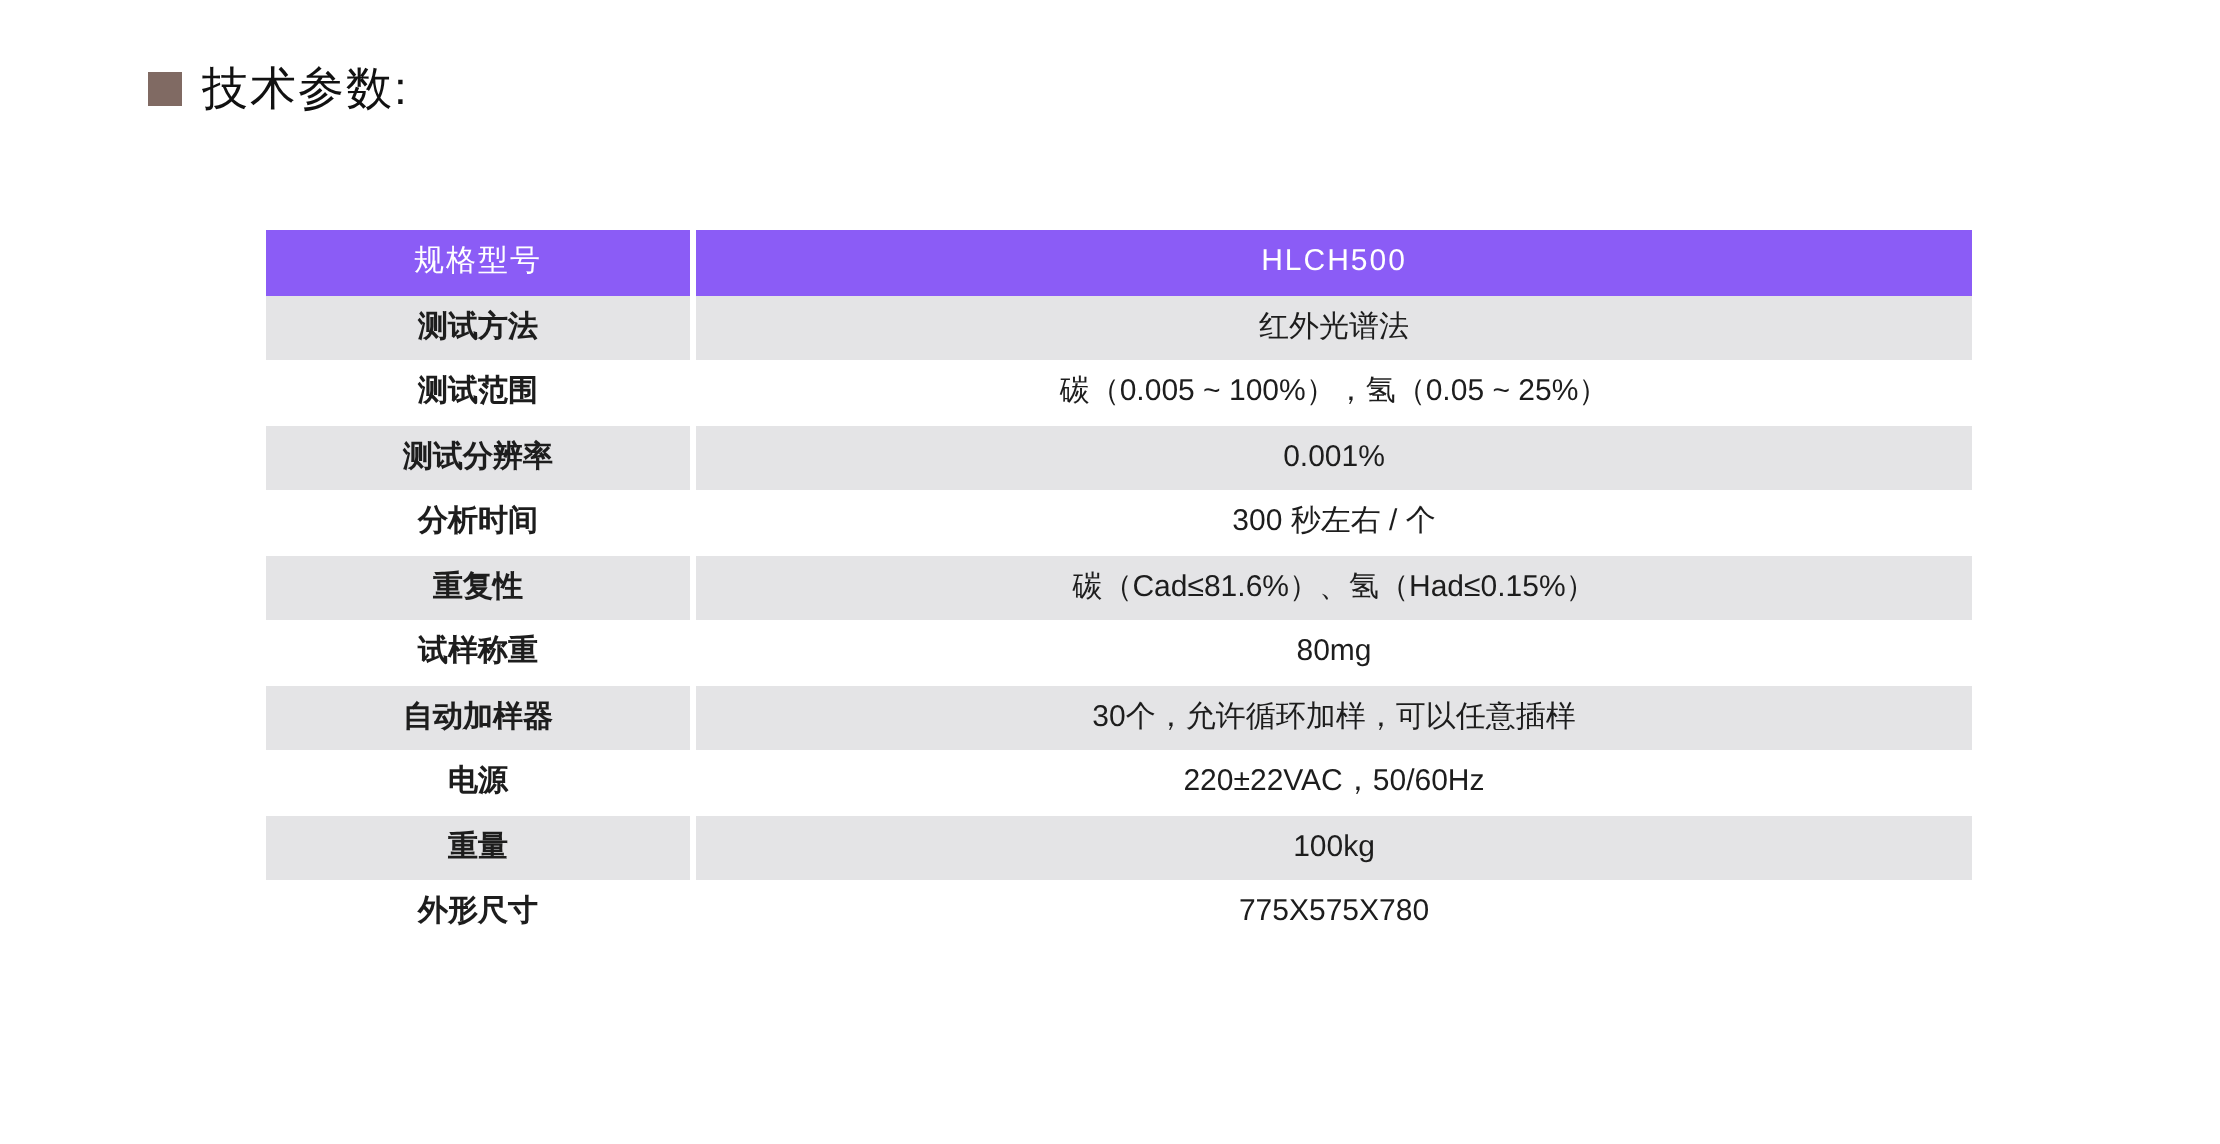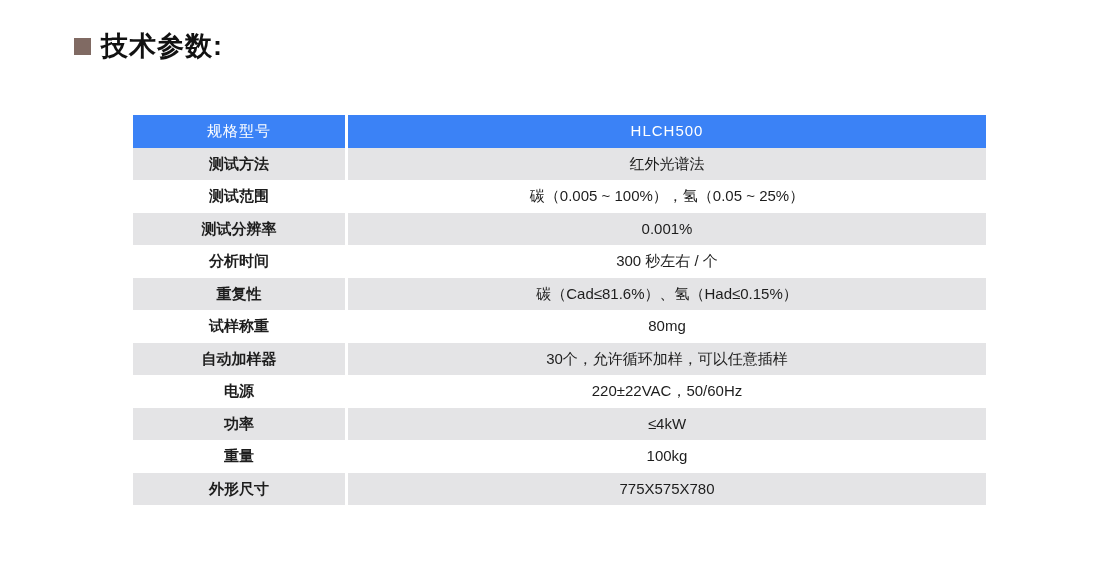--- a/index.html
+++ b/index.html
@@ -16,21 +16,21 @@
   .heading {
     position: absolute; left: 74px; top: 33px;
     display: flex; align-items: center; gap: 10px;
   }
   .heading .bullet {
     width: 17px; height: 17px;
     background: #806a63;
     flex: 0 0 auto;
   }
   .heading .heading-text {
-    font-size: 27px; font-weight: 700; color: #111;
+    font-size: 23px; font-weight: 400; color: #111;
     letter-spacing: 1px;
     line-height: 1;
   }
 
   
   .spec-table {
     position: absolute; left: 133px; top: 115px;
     width: 853px;
     display: flex; flex-direction: column;
   }
@@ -45,21 +45,21 @@
     text-align: center;
     font-size: 15px;
     line-height: 1.2;
     overflow: hidden;
     white-space: nowrap;
   }
   .cell-left  { width: 212px; flex: 0 0 auto; font-weight: 700; }
   .cell-right { flex: 1 1 auto; font-weight: 400; }
 
   .row-header .cell {
-    background: #3b82f6;
+    background: #8b5cf6;
     color: #ffffff;
     font-weight: 400;
     letter-spacing: 1px;
     text-align: right;
   }
   .row-body:nth-of-type(even) .cell { background: #e4e4e6; }
   .row-body:nth-of-type(odd)  .cell { background: #ffffff; }
 </style>
 </head>
 <body>
@@ -104,24 +104,20 @@
     </div>
     <div class="row row-body">
       <div class="cell cell-left">自动加样器</div>
       <div class="cell cell-right">30个，允许循环加样，可以任意插样</div>
     </div>
     <div class="row row-body">
       <div class="cell cell-left">电源</div>
       <div class="cell cell-right">220±22VAC，50/60Hz</div>
     </div>
     <div class="row row-body">
-      <div class="cell cell-left">功率</div>
-      <div class="cell cell-right">≤4kW</div>
-    </div>
-    <div class="row row-body">
       <div class="cell cell-left">重量</div>
       <div class="cell cell-right">100kg</div>
     </div>
     <div class="row row-body">
       <div class="cell cell-left">外形尺寸</div>
       <div class="cell cell-right">775X575X780</div>
     </div>
 
   </div>
 </div>

